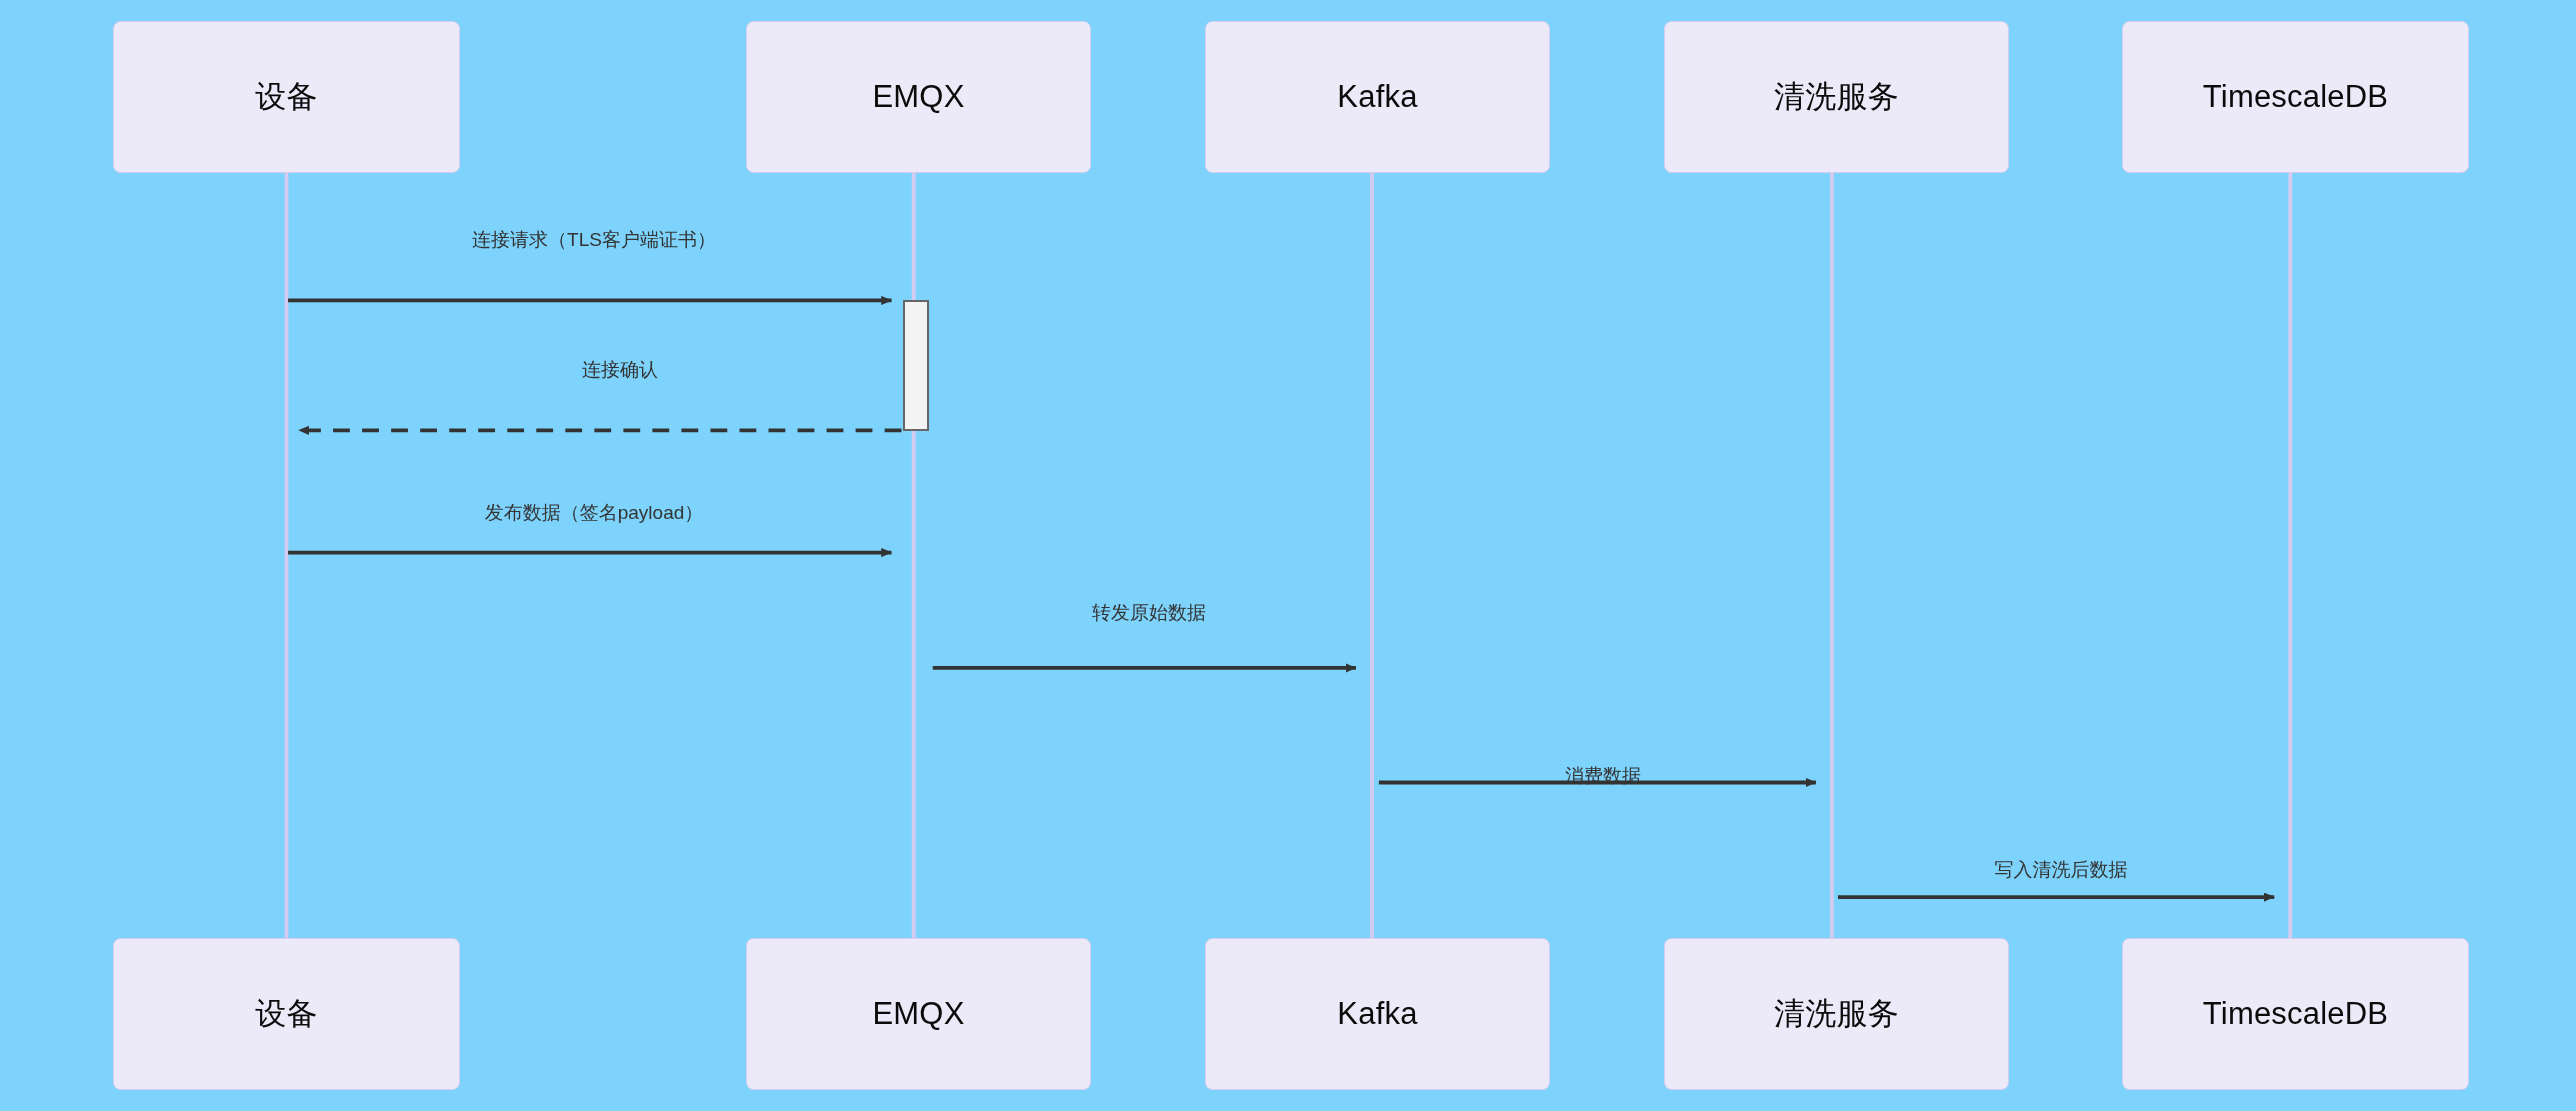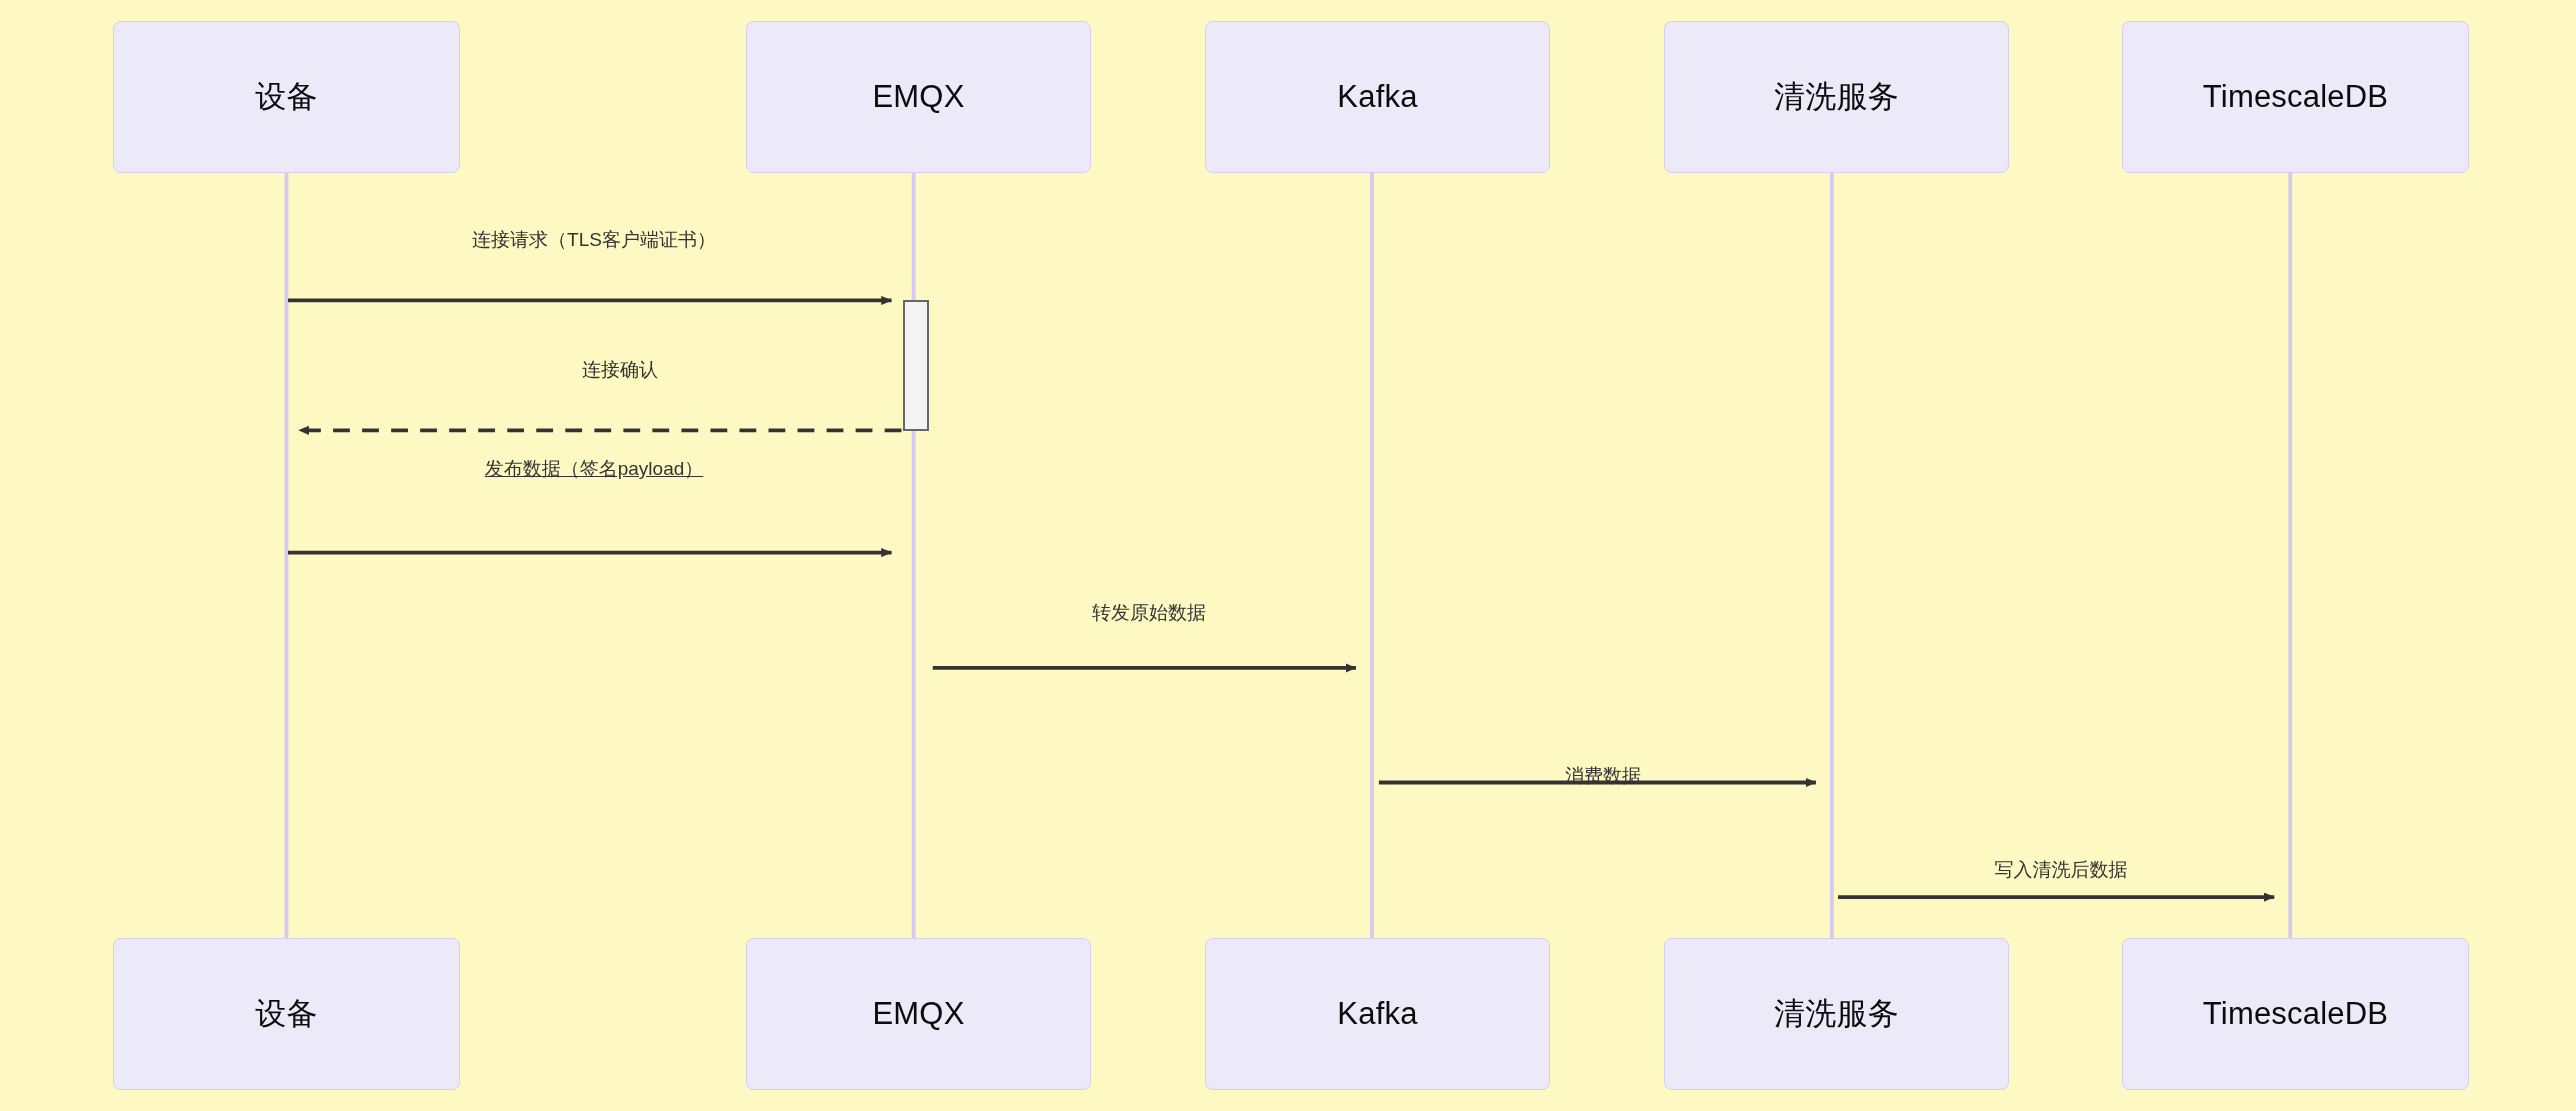--- a/index.html
+++ b/index.html
@@ -7,21 +7,21 @@
     padding: 0;
     background: #ffffff;
   }
   body {
     font-family: "Liberation Sans", "DejaVu Sans", sans-serif;
   }
   #canvas {
     position: relative;
     width: 2576px;
     height: 1112px;
-    background: #fef9c3;
+    background: #7dd3fc;
     overflow: hidden;
   }
   #svg-layer {
     position: absolute;
     left: 0;
     top: 0;
     width: 2576px;
     height: 1112px;
   }
   .actor-box {
@@ -128,20 +128,20 @@
       </div>
     </div>
 
   <div id="activations">
       <div class="activation" style="left: 903px; top: 300px; width: 26px; height: 131px;"></div>
     </div>
 
   <div id="message-labels">
       <div class="msg-label" style="left: 594px; top: 229px;">连接请求（TLS客户端证书）</div>
       <div class="msg-label" style="left: 612px; top: 359px; margin-left: 8px;">连接确认</div>
-      <div class="msg-label" style="left: 594px; top: 458px; text-decoration: underline;">发布数据（签名payload）</div>
+      <div class="msg-label" style="left: 594px; top: 502px;">发布数据（签名payload）</div>
       <div class="msg-label" style="left: 1149px; top: 602px;">转发原始数据</div>
       <div class="msg-label" style="left: 1603px; top: 717px; margin-top: 48px;">消费数据</div>
       <div class="msg-label" style="left: 2061px; top: 831px; margin-top: 28px;">写入清洗后数据</div>
     </div>
 
 </div>
 
 
 </body></html>

